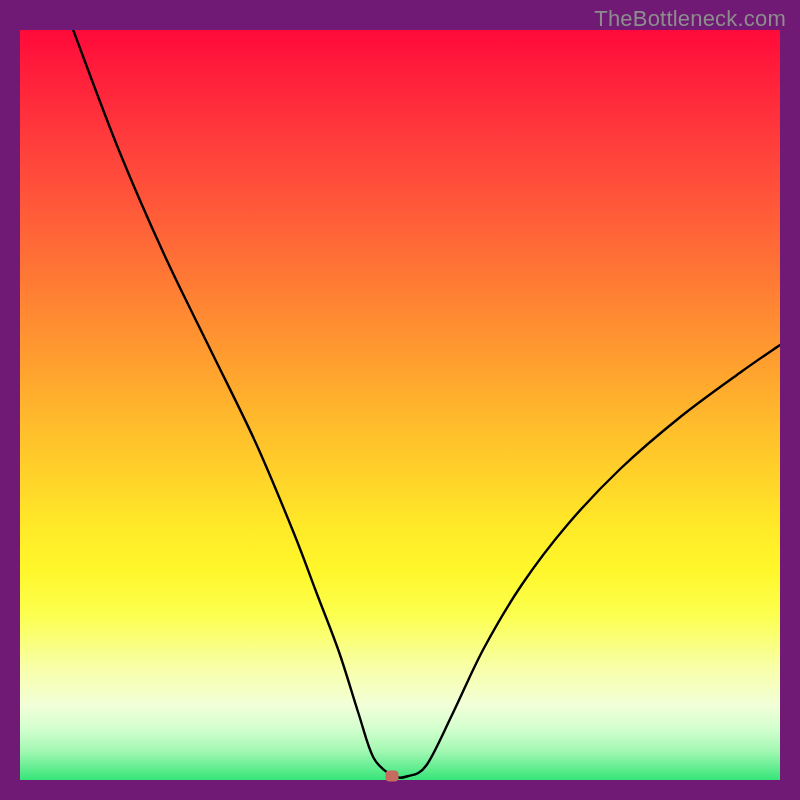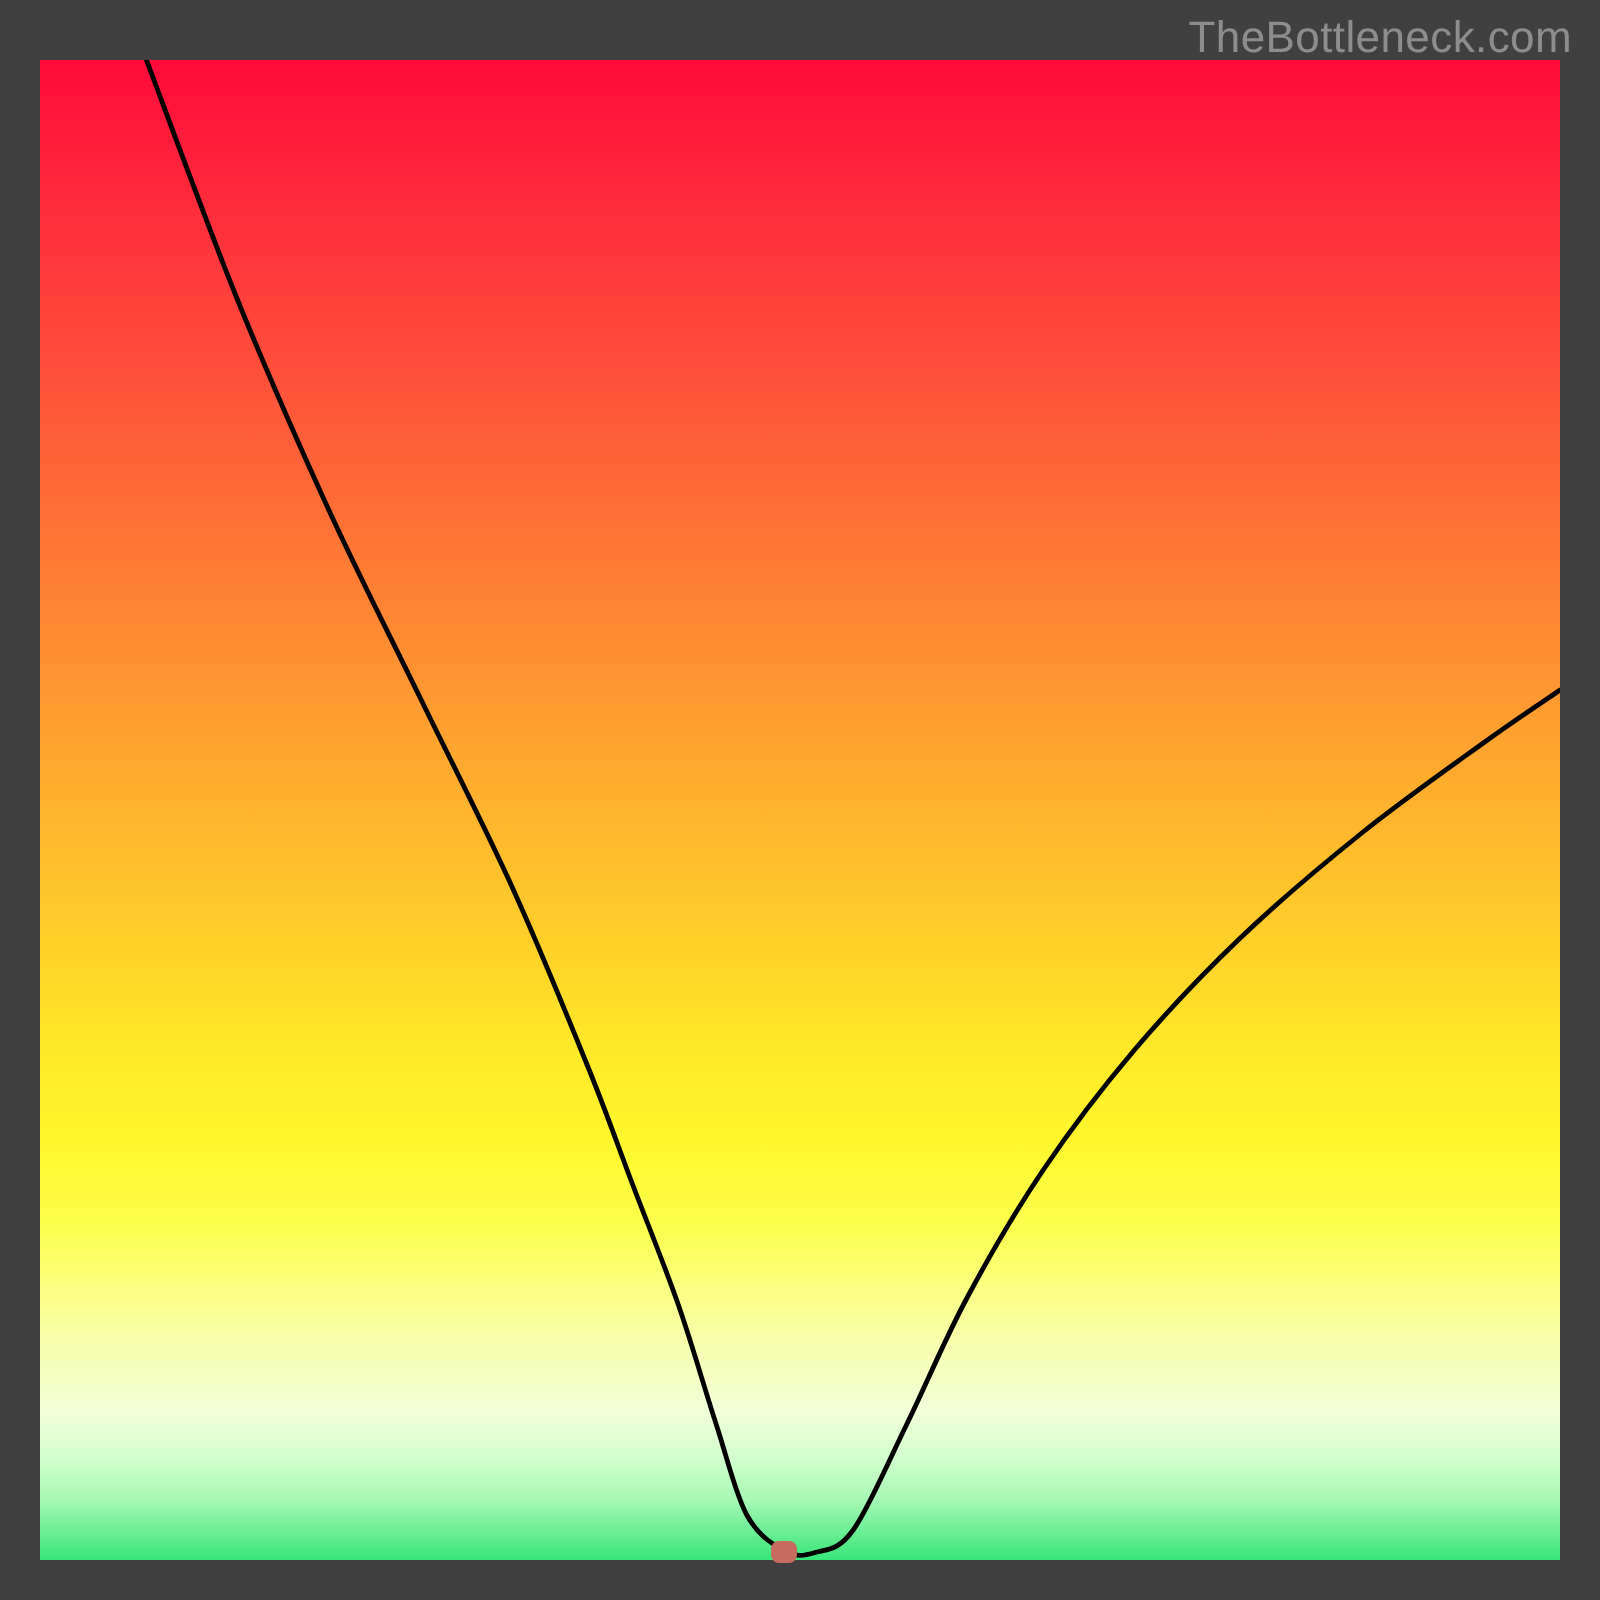--- a/index.html
+++ b/index.html
@@ -10,21 +10,21 @@
     background: #000;
     overflow: hidden;
     font-family: Arial, Helvetica, sans-serif;
   }
   .frame {
     position: absolute;
     left: 0;
     top: 0;
     width: 800px;
     height: 800px;
-    background: #404040;
+    background: #701a75;
   }
   .plot {
     position: absolute;
     left: 20px;
     top: 30px;
     width: 760px;
     height: 750px;
     background: linear-gradient(
       to bottom,
       #ff0a3a 0%,

